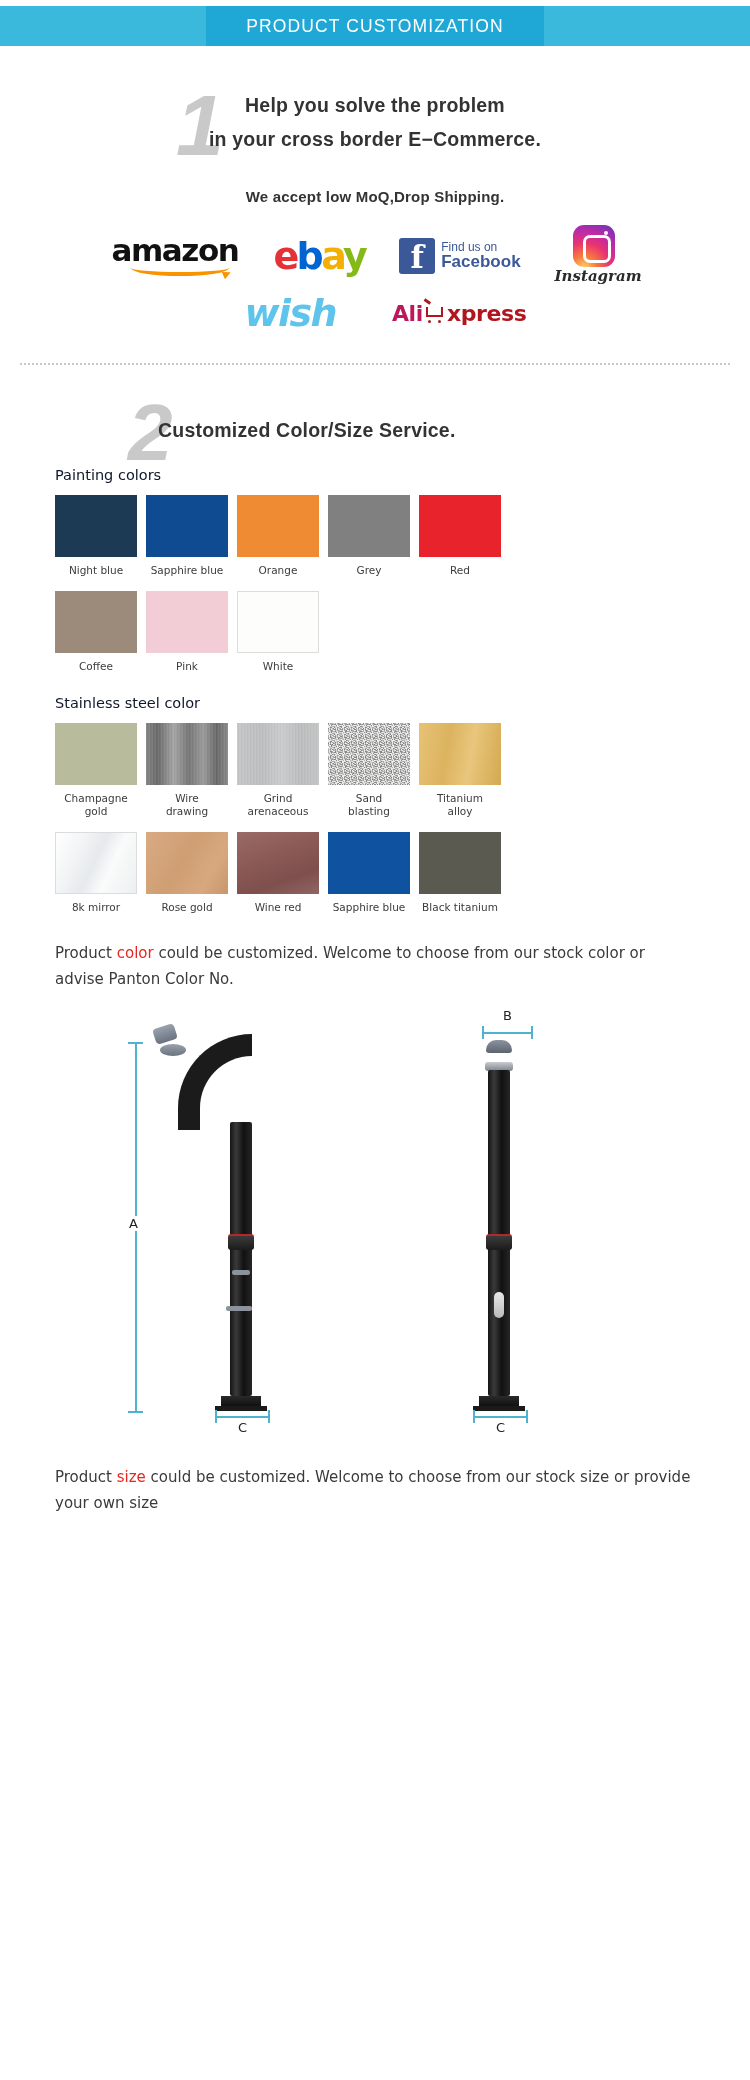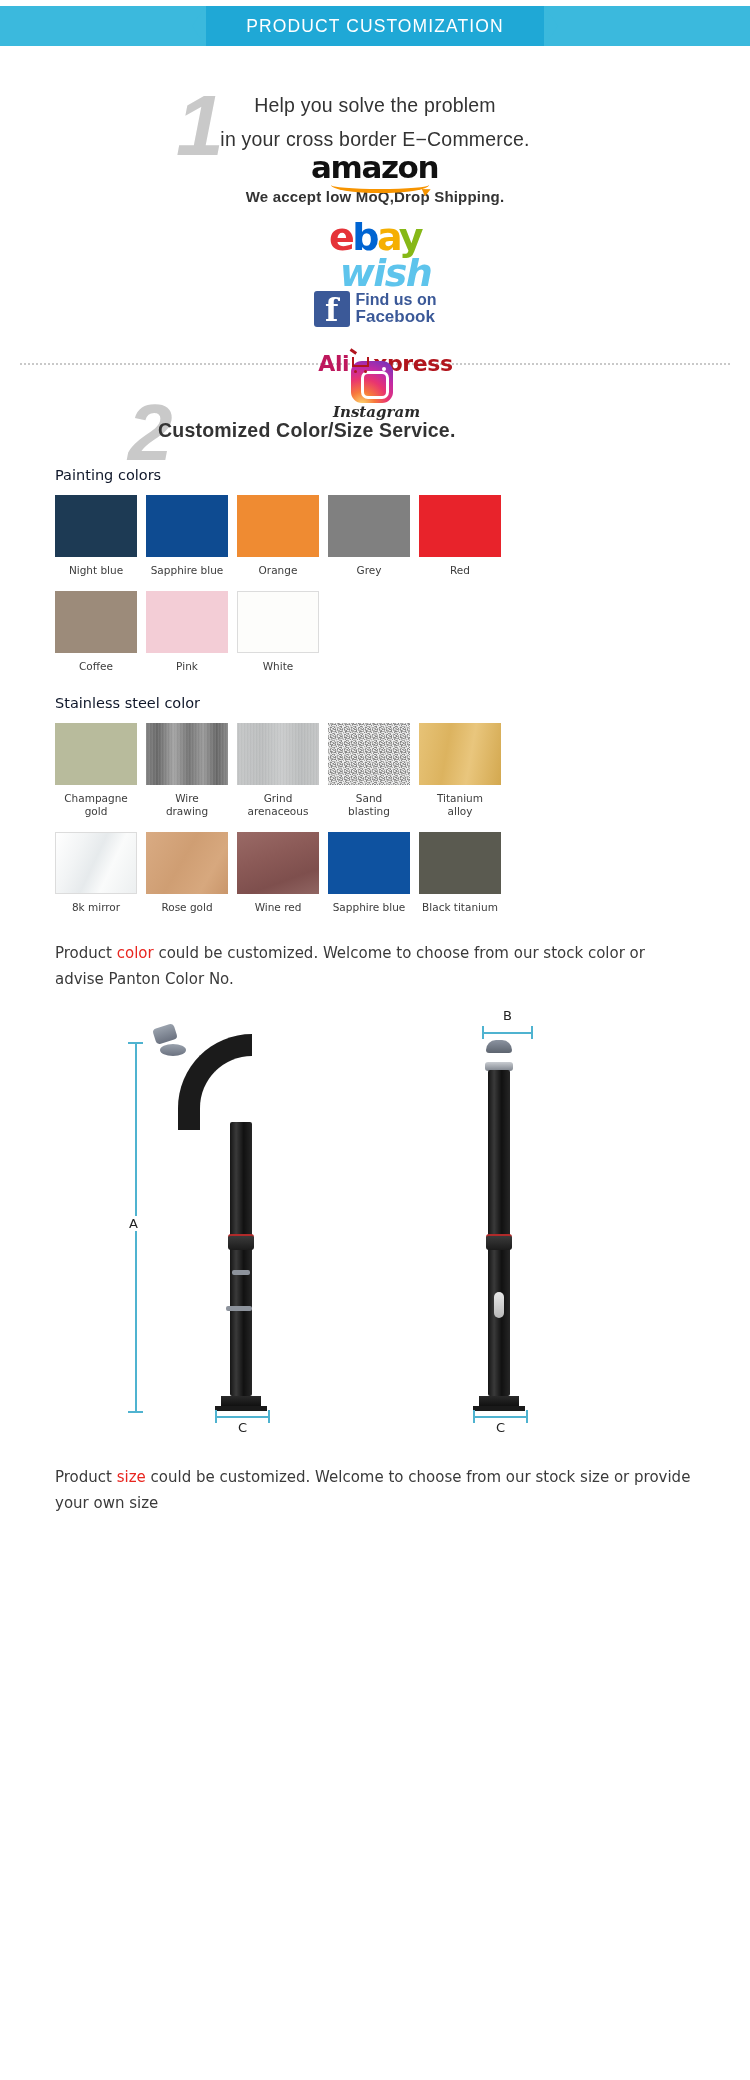--- a/index.html
+++ b/index.html
@@ -38,33 +38,33 @@
 
   
   .sec1 { position: relative; padding-top: 24px; }
   .bignum {
     position: absolute; font-style: italic; font-weight: bold;
     color: #c9c9c9; line-height: 1; user-select: none;
   }
   .bignum1 { left: 176px; top: 18px; font-size: 86px; }
   .headline {
     position: relative; text-align: center;
-    font-size: 19.5px; font-weight: normal; color: #333;
+    font-size: 19.5px; font-weight: bold; color: #333;
     line-height: 34px; letter-spacing: .2px;
   }
   .moq {
     text-align: center; font-size: 15px; font-weight: bold;
     color: #333; margin-top: 32px; letter-spacing: .2px;
   }
 
   
   .logos { margin-top: 22px; }
   .logo-row {
     display: flex; align-items: center; justify-content: center;
-    gap: 34px; height: 58px; flex-direction: column;
+    gap: 34px; height: 58px;
   }
   .logo-row.r2 { height: 52px; gap: 56px; margin-top: 2px; padding-left: 21px; }
 
   
   .lg-amazon { position: relative; width: 128px; height: 44px; }
   .lg-amazon .wm {
     font-family: "DejaVu Sans", sans-serif; font-size: 31px; font-weight: bold;
     color: #111; letter-spacing: -1.4px; line-height: 32px;
   }
   .lg-amazon .swoosh {
@@ -92,21 +92,21 @@
   .fb-tile {
     width: 36px; height: 36px; background: #3b5998; border-radius: 3px;
     position: relative;
   }
   .fb-tile span {
     position: absolute; left: 0; right: 0; top: 2px; text-align: center;
     color: #fff; font-size: 31px; font-weight: bold; line-height: 34px;
     font-family: "DejaVu Serif", serif;
   }
   .fb-txt { line-height: 1.05; }
-  .fb-txt .t1 { font-size: 16px; color: #3b5998; font-weight: 700; display: block; }
+  .fb-txt .t1 { font-size: 12px; color: #3b5998; font-weight: 400; display: block; }
   .fb-txt .t2 { font-size: 17px; color: #3b5998; font-weight: 600; display: block; }
 
   
   .lg-ig { position: relative; width: 84px; height: 62px; }
   .ig-tile {
     position: absolute; left: 18px; top: 0; width: 42px; height: 42px;
     border-radius: 11px;
     background: radial-gradient(circle at 26% 104%, #fdd86f 0%, #f77a3c 24%, #e9356f 48%, #c32aa3 68%, #7232bd 94%);
   }
   .ig-tile:before {

